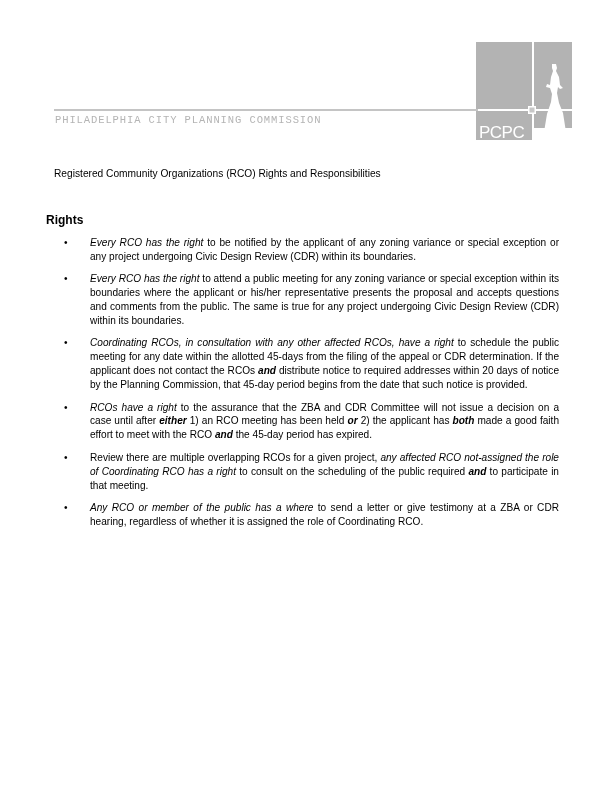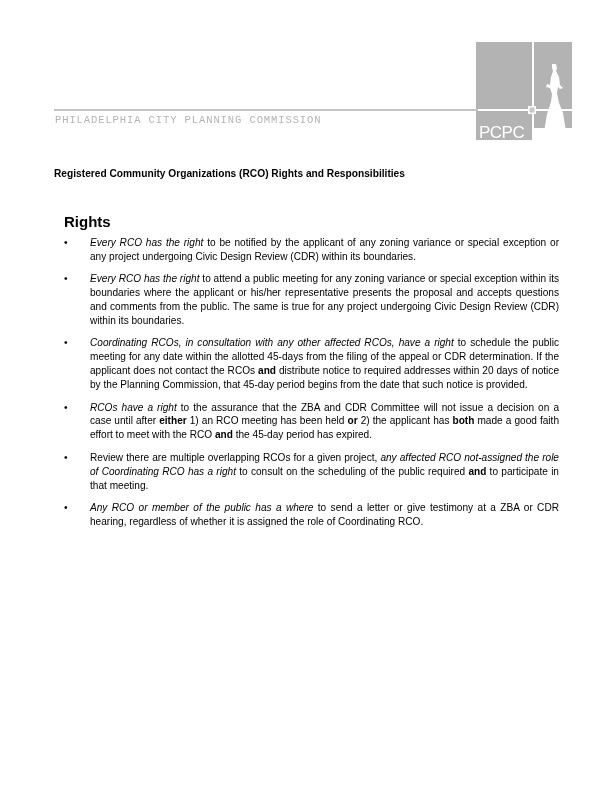--- a/index.html
+++ b/index.html
@@ -1,26 +1,26 @@
 <!DOCTYPE html>
 <html><head>
 <meta charset="utf-8">
 <style>
   html, body { margin:0; padding:0; background:#fff; }
   body { width:612px; height:792px; position:relative; overflow:hidden; font-family:"Liberation Sans", sans-serif; color:#000; }
   .org-name { position:absolute; left:55px; top:96px; font-size:10.5px; letter-spacing:0.9px; color:#b4b4b4; font-family:Liberation Mono, monospace; white-space:nowrap;margin-top:18px; }
   .header-rule { position:absolute; left:54px; top:109px; width:424px; height:2px; background:#c4c4c4; }
   .logo { position:absolute; left:476px; top:42px; width:96px; height:98px; }
-  .doc-title { position:absolute; left:54px; top:168px; font-size:10.2px; font-weight:bold; white-space:nowrap;text-align:center; }
-  .section-heading { position:absolute; left:64px; top:213px; font-size:15px; font-weight:bold; }
+  .doc-title { position:absolute; left:54px; top:168px; font-size:10.2px; font-weight:normal; white-space:nowrap;text-align:center; }
+  .section-heading { position:absolute; left:46px; top:213px; font-size:12px; font-weight:bold; }
   ul.rights { position:absolute; left:54px; top:236px; width:505px; margin:0; padding:0; list-style:none; font-size:10.1px; line-height:13.9px; }
   ul.rights li { position:relative; padding-left:36px; margin-bottom:8.5px; text-align:justify; }
   ul.rights li .bullet { position:absolute; left:10px; top:0; }
   i { }
-  b { font-weight:bold; }
+  b { font-weight:bold;font-style:italic; }
 </style>
 </head>
 <body>
 
 <div>
   <div class="org-name">PHILADELPHIA CITY PLANNING COMMISSION</div>
   <div class="header-rule"></div>
   <svg class="logo" viewBox="0 0 96 98" xmlns="http://www.w3.org/2000/svg">
     <rect x="0" y="0" width="56" height="67" fill="#b3b3b3"></rect>
     <rect x="0" y="69" width="56" height="29" fill="#b3b3b3"></rect>

